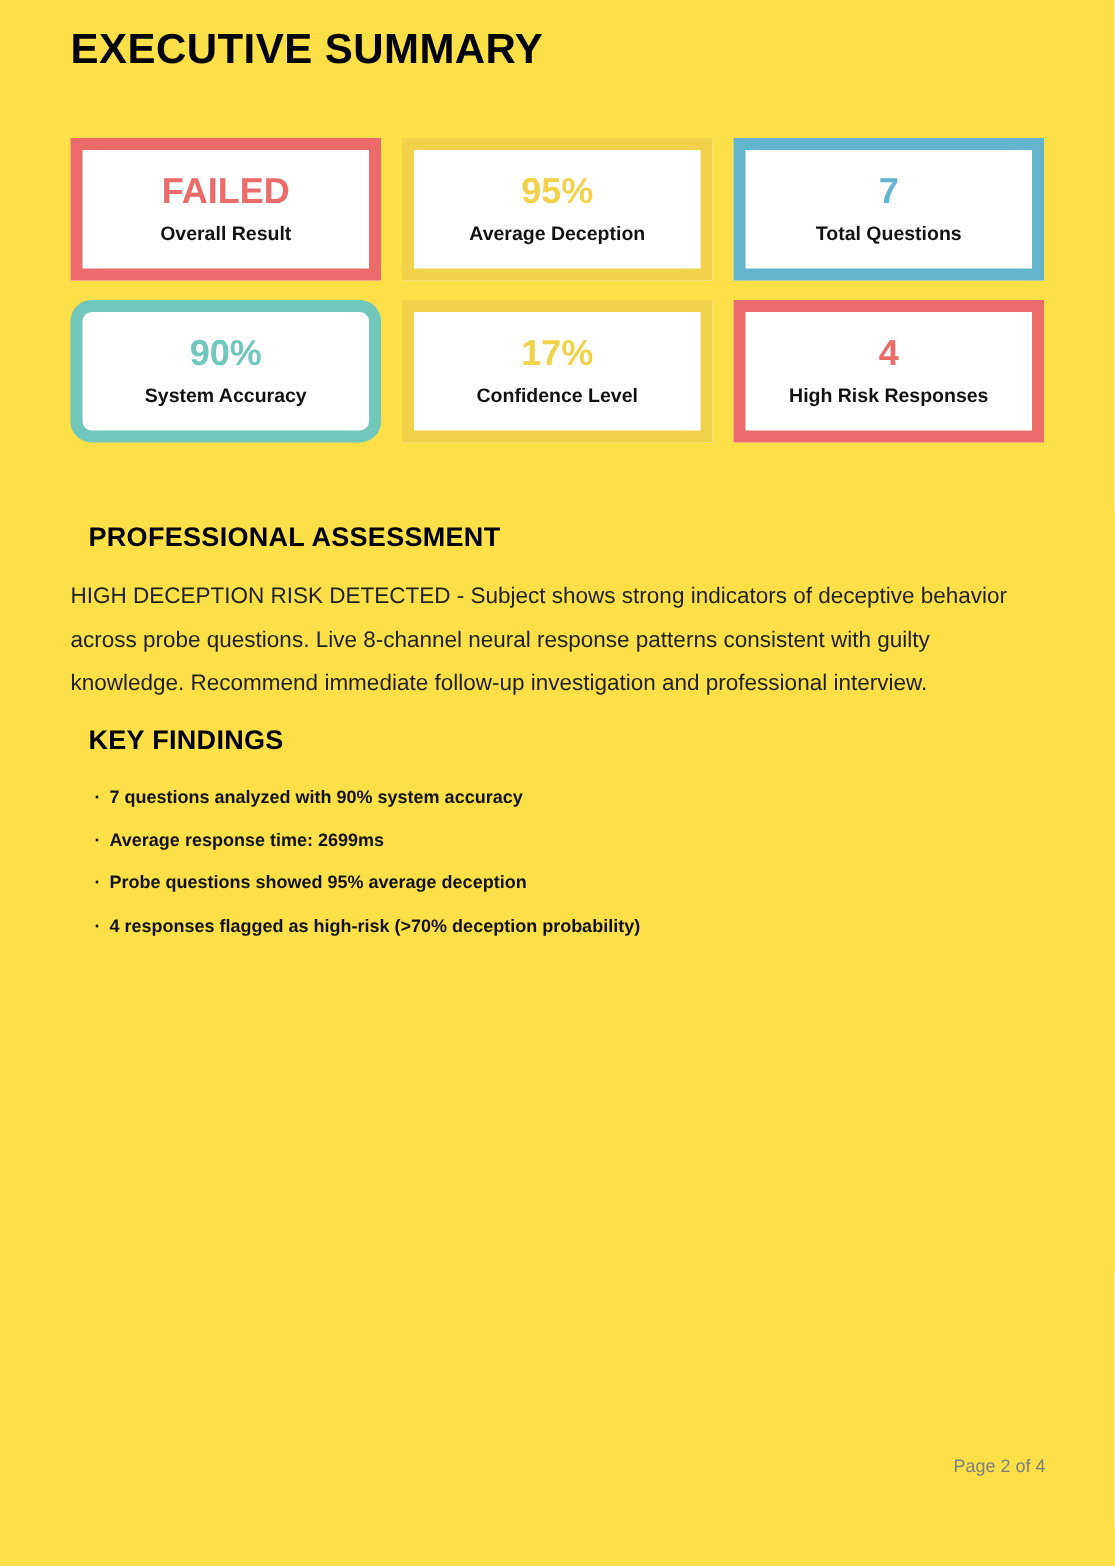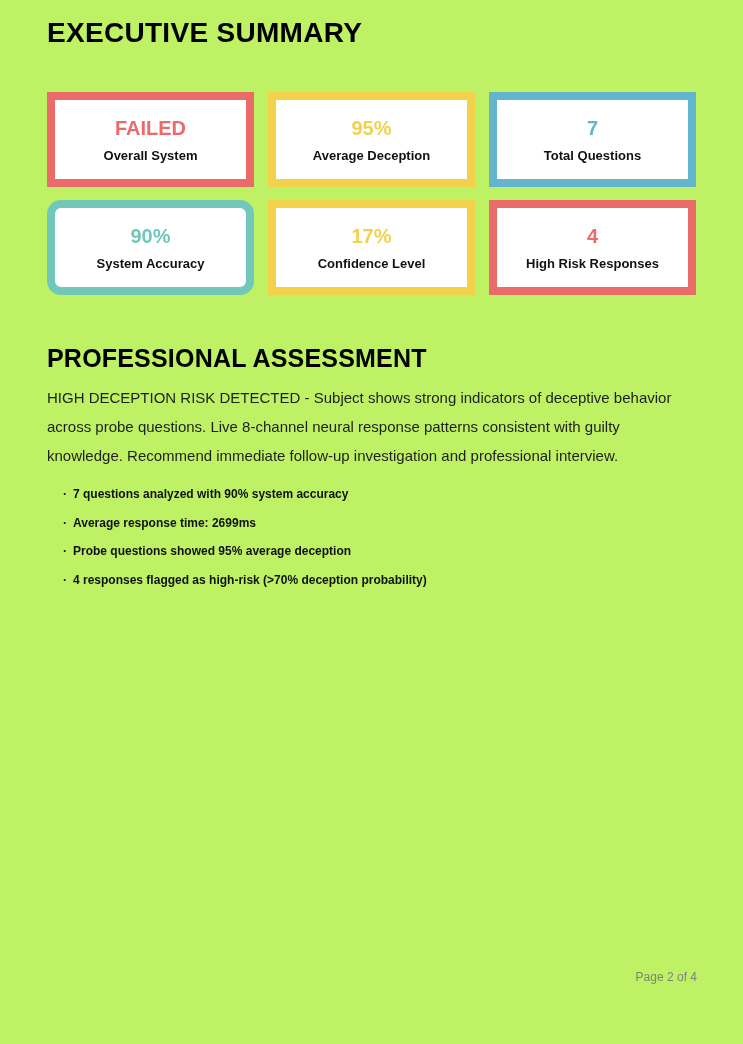--- a/index.html
+++ b/index.html
@@ -1,20 +1,20 @@
 <!DOCTYPE html>
 <html><head>
 <meta charset="utf-8">
 <style>
   html, body { margin: 0; padding: 0; background: #ffffff; }
   .page {
     position: relative;
     width: 743px;
     height: 1044px;
-    background: #bef264;
+    background: #fde047;
     font-family: "Liberation Sans", sans-serif;
     color: #1f1f1f;
     overflow: hidden;
   }
   .content { padding: 0 47px; }
 
   .title {
     margin: 0;
     padding-top: 18px;
     font-size: 28px;
@@ -36,31 +36,31 @@
     height: 95px;
     border: 8px solid #000;
     background: #ffffff;
     display: flex;
     flex-direction: column;
     align-items: center;
     justify-content: center;
     gap: 11px;
     text-align: center;
   }
-  .card .value { font-size: 20px; font-weight: bold; line-height: 20px; }
+  .card .value { font-size: 24px; font-weight: bold; line-height: 20px; }
   .card .label { font-size: 13px; font-weight: bold; color: #111111; line-height: 13px; }
 
   .c-red    { border-color: #EB6A6A; }  .c-red .value    { color: #EB6A6A; }
   .c-yellow { border-color: #F2D24B; }  .c-yellow .value { color: #F2D24B; }
   .c-blue   { border-color: #63B4CD; }  .c-blue .value   { color: #63B4CD; }
   .c-teal   { border-color: #70C7BA; border-radius: 14px; }  .c-teal .value   { color: #70C7BA; }
 
   .section-heading {
-    margin: 0;
-    font-size: 25px;
+    margin: 12px;
+    font-size: 18px;
     line-height: 24px;
     font-weight: bold;
     color: #000000;
     letter-spacing: 0.2px;
   }
   .mt-assessment { margin-top: 51px; }
   .assessment-text {
     margin: 13px 0 0 0;
     font-size: 15px;
     line-height: 29px;
@@ -92,21 +92,21 @@
 <body>
 
 <div class="page">
   <div class="content">
 
     <h1 class="title">EXECUTIVE SUMMARY</h1>
 
     <div class="cards">
       <div class="card c-red">
         <div class="value">FAILED</div>
-        <div class="label">Overall System</div>
+        <div class="label">Overall Result</div>
       </div>
       <div class="card c-yellow">
         <div class="value">95%</div>
         <div class="label">Average Deception</div>
       </div>
       <div class="card c-blue">
         <div class="value">7</div>
         <div class="label">Total Questions</div>
       </div>
       <div class="card c-teal">
@@ -119,20 +119,21 @@
       </div>
       <div class="card c-red">
         <div class="value">4</div>
         <div class="label">High Risk Responses</div>
       </div>
     </div>
 
     <h2 class="section-heading mt-assessment">PROFESSIONAL ASSESSMENT</h2>
     <p class="assessment-text">HIGH DECEPTION RISK DETECTED - Subject shows strong indicators of deceptive behavior across probe questions. Live 8-channel neural response patterns consistent with guilty knowledge. Recommend immediate follow-up investigation and professional interview.</p>
 
+    <h2 class="section-heading mt-findings">KEY FINDINGS</h2>
     <ul class="findings">
       <li>
         <span class="marker">·</span><span>7 questions analyzed with 90% system accuracy</span>
       </li>
       <li>
         <span class="marker">·</span><span>Average response time: 2699ms</span>
       </li>
       <li>
         <span class="marker">·</span><span>Probe questions showed 95% average deception</span>
       </li>

